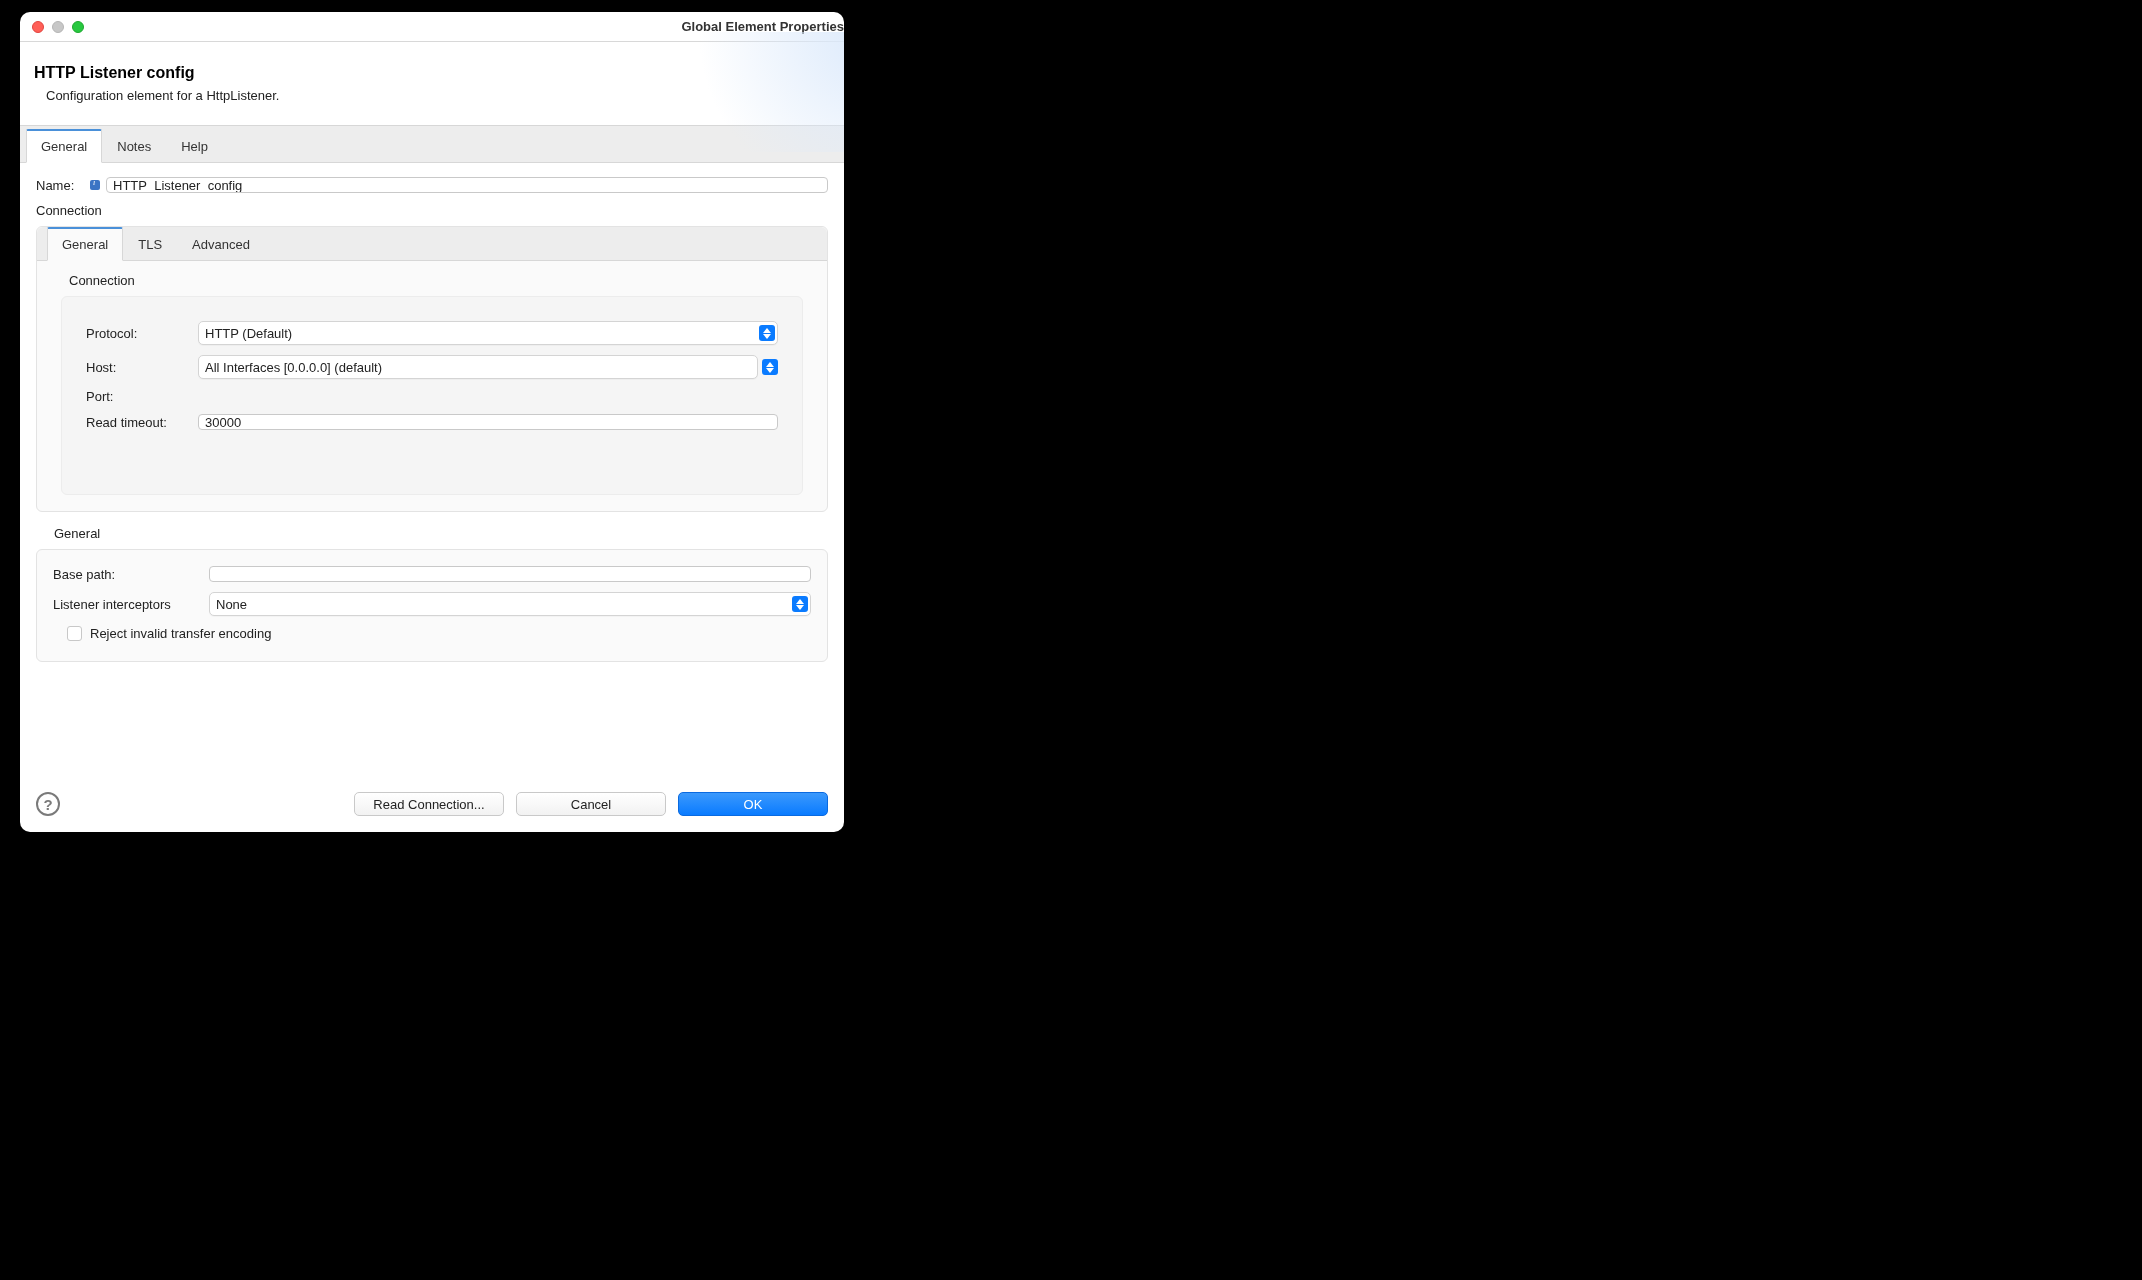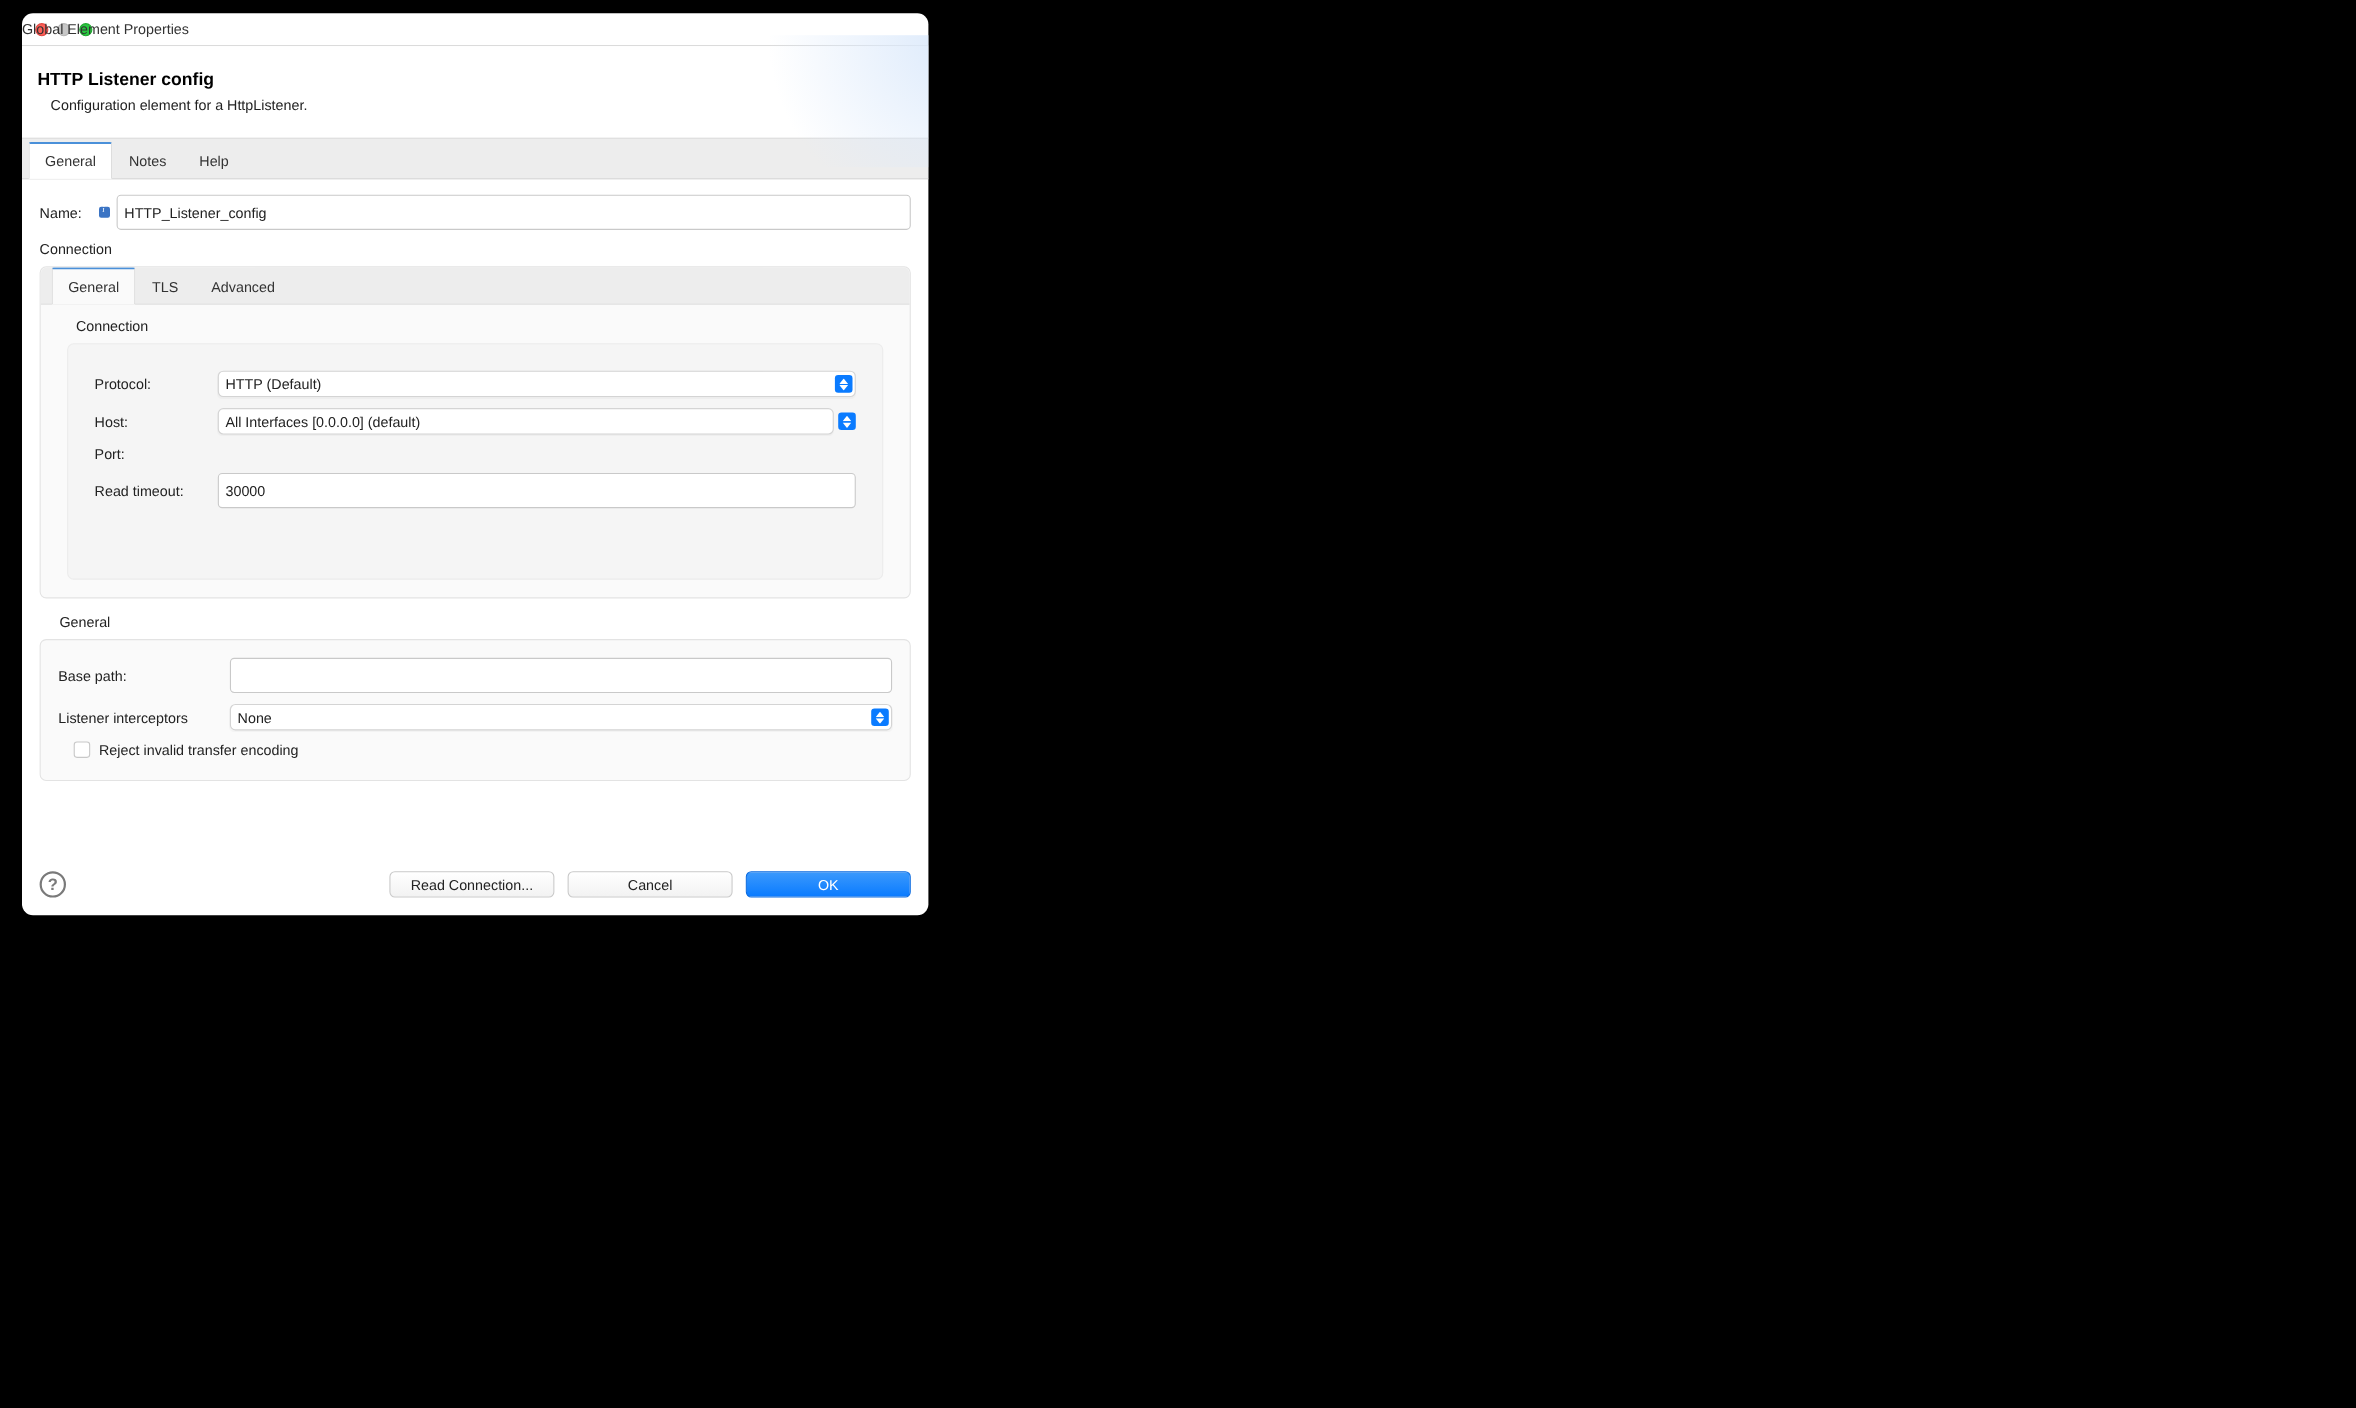--- a/index.html
+++ b/index.html
@@ -40,22 +40,22 @@
     padding-left: 12px;
     align-items: center;
   }
   .dot { width: 12px; height: 12px; border-radius: 50%; }
   .dot.red { background: #ff5f57; border: 0.5px solid #e04540; }
   .dot.yellow { background: #c7c7c7; border: 0.5px solid #b5b5b5; }
   .dot.green { background: #28c840; border: 0.5px solid #1fa82f; }
   .title {
     position: absolute;
     left: 0; right: 0;
-    text-align: left;
-    font-weight: 400;
+    text-align: right;
+    font-weight: 700;
     font-size: 13px;
     color: #333;
     line-height: 30px;
     pointer-events: none;
   }
   .header {
     background: #fff;
     padding: 14px 14px 22px 14px;
     position: relative;
   }
@@ -122,21 +122,21 @@
     content: "i";
     color: #fff;
     font-size: 8px;
     position: absolute;
     left: 3px; top: -2px;
     font-family: serif;
     font-style: italic;
   }
   input[type="text"] {
     flex: 1;
-    height: 32px;
+    height: 16px;
     padding: 2px 6px;
     font-size: 13px;
     border: 1px solid #c9c9c9;
     border-radius: 4px;
     background: #fff;
     color: #222;
   }
   .section-label { font-size: 13px; margin: 6px 0 8px 0; }
   .group {
     border: 1px solid #e3e3e3;

